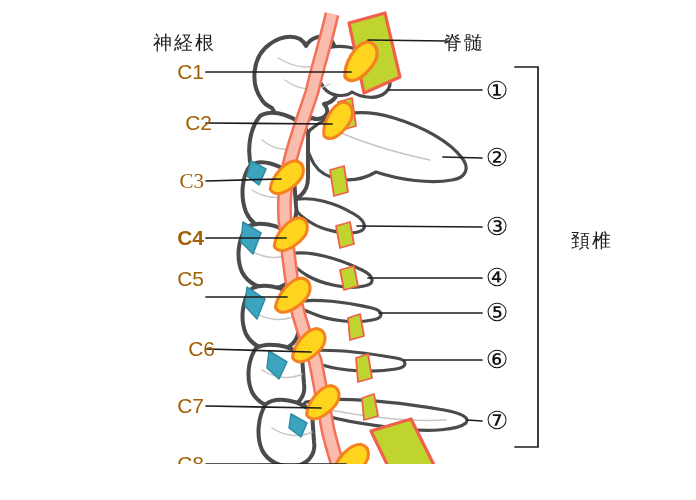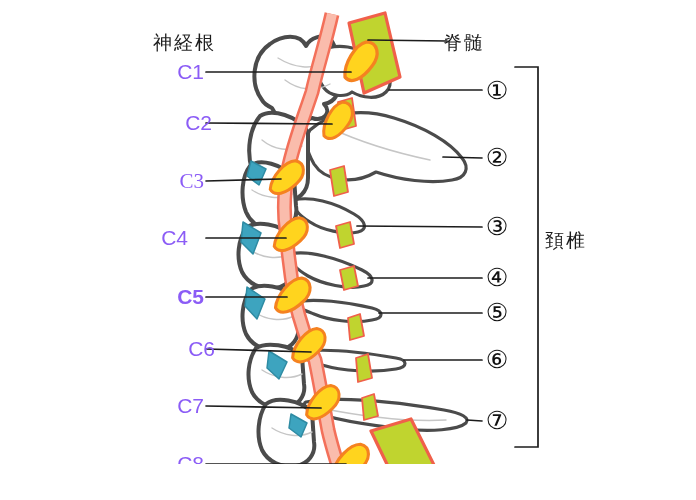--- a/index.html
+++ b/index.html
@@ -1,21 +1,21 @@
 <!DOCTYPE html>
 <html style="--background: #ffffff; --outline: #4b4b4b; --leader-line: #1c1c1c; --bone: #ffffff; --bone-detail: #c6c6c6; --spinal-cord: #c0d42f; --spinal-cord-stroke: #f0604a; --nerve-root: #ffd41e; --nerve-root-stroke: #f58220; --artery: #fabcac; --artery-stroke: #f3705a; --facet: #3da4bf; --facet-stroke: #2e8ba3;"><head>
 <meta charset="utf-8">
 <style>
   html,body{margin:0;padding:0;background:#fff;}
   #stage{position:relative;width:696px;height:464px;background:var(--background,#fff);overflow:hidden;
          font-family:"Liberation Sans","DejaVu Sans",sans-serif;}
   #stage svg{position:absolute;left:0;top:0;}
   .lbl{position:absolute;color:#1c1c1c;line-height:1;white-space:nowrap;}
   .jp{font-size:19px;letter-spacing:2px;font-family:"DejaVu Sans",sans-serif;}
-  .clabel{font-size:21px;color:#8b5cf6;width:64px;text-align:right;font-family:"Liberation Sans",sans-serif;}
+  .clabel{font-size:21px;color:#a16207;width:64px;text-align:right;font-family:"Liberation Sans",sans-serif;}
   .vnum{font-size:25px;color:#111;width:28px;text-align:center;font-family:"DejaVu Sans",sans-serif;}
 
   .bone{fill:var(--bone);stroke:var(--outline);stroke-width:4;stroke-linejoin:round;stroke-linecap:round;}
   .bone-sub{stroke-width:3.2;}
   .bone-detail{fill:none;stroke:var(--bone-detail);stroke-width:1.4;stroke-linecap:round;}
   .cord{fill:var(--spinal-cord);stroke:var(--spinal-cord-stroke);stroke-width:3.2;stroke-linejoin:round;}
   .sliver{stroke-width:1.8;}
   .artery-outer{fill:none;stroke:var(--artery-stroke);stroke-width:15;}
   .artery-inner{fill:none;stroke:var(--artery);stroke-width:10;}
   .root{fill:var(--nerve-root);stroke:var(--nerve-root-stroke);stroke-width:2.6;stroke-linejoin:round;}
@@ -122,27 +122,27 @@
       <line x1="379" y1="313" x2="482" y2="313"></line>
       <line x1="404" y1="360" x2="482" y2="360"></line>
       <line x1="467" y1="420" x2="482" y2="421"></line>
     </g>
 
     <path class="leader" d="M515,67 L538,67 L538,447 L515,447"></path>
   </svg>
 
   <div class="lbl jp" style="left:153px;top:33px;">神経根</div>
   <div class="lbl jp" style="left:443px;top:33px;">脊髄</div>
-  <div class="lbl jp" style="left:545px;top:231px;">頚椎</div>
+  <div class="lbl jp" style="left:571px;top:231px;">頚椎</div>
 
   <div class="lbl clabel" style="left:140px;top:61px;">C1</div>
   <div class="lbl clabel" style="left:148px;top:112px;">C2</div>
   <div class="lbl clabel" style="left:140px;top:171px;font-family:Liberation Serif, serif;">C3</div>
-  <div class="lbl clabel" style="left:124px;top:227px;">C4</div>
-  <div class="lbl clabel" style="left:140px;top:286px;font-weight:bold;">C5</div>
+  <div class="lbl clabel" style="left:140px;top:227px;font-weight:bold;">C4</div>
+  <div class="lbl clabel" style="left:140px;top:268px;">C5</div>
   <div class="lbl clabel" style="left:151px;top:338px;">C6</div>
   <div class="lbl clabel" style="left:140px;top:395px;">C7</div>
   <div class="lbl clabel" style="left:140px;top:453px;">C8</div>
 
   <div class="lbl vnum" style="left:483px;top:78px;">①</div>
   <div class="lbl vnum" style="left:483px;top:145px;">②</div>
   <div class="lbl vnum" style="left:483px;top:214px;">③</div>
   <div class="lbl vnum" style="left:483px;top:265px;">④</div>
   <div class="lbl vnum" style="left:483px;top:300px;">⑤</div>
   <div class="lbl vnum" style="left:483px;top:347px;">⑥</div>

